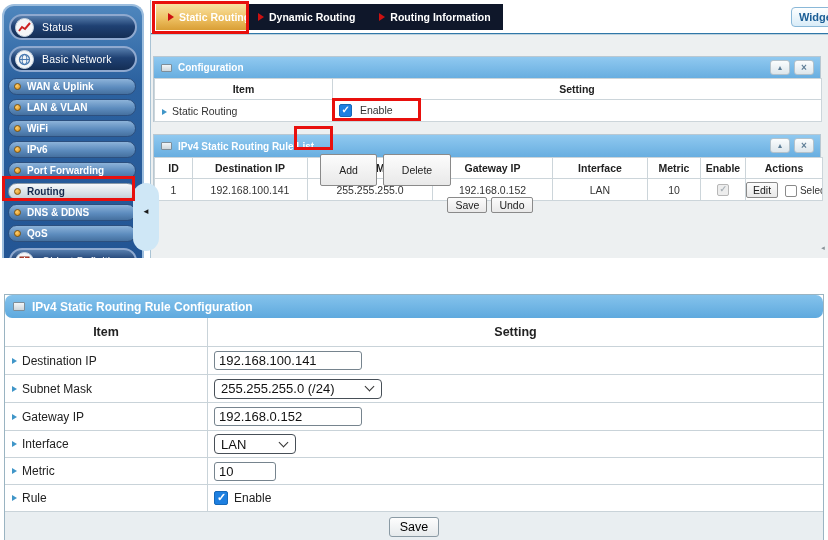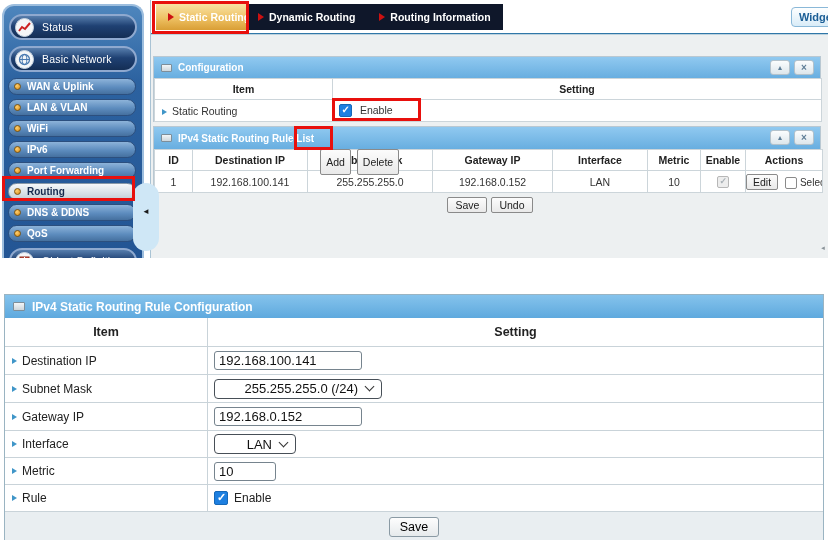--- a/index.html
+++ b/index.html
@@ -75,48 +75,48 @@
         position:relative; vertical-align:middle; cursor:pointer; }
   .cb::after { content:"✓"; position:absolute; left:1.5px; top:-1px; color:#fff; font-size:10px; font-weight:bold; }
   .cb-gray { display:inline-block; width:12px; height:12px; border-radius:2px; background:#ededed; border:1px solid #b7b7b7;
              position:relative; vertical-align:middle; }
   .cb-gray::after { content:"✓"; position:absolute; left:1.5px; top:-1px; color:#a8b0b6; font-size:9px; font-weight:bold; }
   .cb-empty { display:inline-block; width:12px; height:12px; border-radius:2px; background:#fff; border:1px solid #8a8a8a;
               vertical-align:middle; cursor:pointer; }
 
   .btn { background:linear-gradient(180deg,#fcfcfc,#e9e9e9); border:1px solid #8a8a8a; border-radius:2px;
          font-size:10.5px; color:#222; padding:1px 7px; cursor:pointer; }
-  .head-btn { height:26px; padding:0 5px; margin-left:6px;margin-top:48px; }
+  .head-btn { height:32px; padding:0 18px; margin-left:6px;margin-top:48px; }
 
   .save-undo { position:absolute; left:0; top:197px; width:678px; display:flex; justify-content:center; gap:4px; }
   .save-undo .btn { height:16px; }
 
   .resize-mark { position:absolute; left:669px; top:245px; width:5px; height:7px; color:#8a9298; font-size:6px; }
 
   
   .hl { position:absolute; border:3px solid #e8100d; pointer-events:none; z-index:9; }
 
   
   .bottom-panel { position:absolute; left:4px; top:294px; width:820px; height:246px;
                   background:#fff; border:1px solid #9ab4c2; }
-  .bp-head { height:23px; background:linear-gradient(180deg,#85c3ec 0%,#5ea9de 100%); display:flex; align-items:center; }
+  .bp-head { height:23px; background:linear-gradient(180deg,#85c3ec 0%,#5ea9de 100%); display:flex; align-items:center;border-radius:7px; }
   .bp-head .panel-ico { width:12px; height:9px; margin:0 7px 0 8px; }
   .bp-title { color:#fff; font-size:12px; font-weight:bold; }
   .bp-grid { position:relative; width:818px; }
   .bp-row { display:flex; border-bottom:1px solid #c9d3d9; background:#fff; }
   .bp-item { width:203px; border-right:1px solid #c9d3d9; display:flex; align-items:center; }
   .bp-setting { flex:1; display:flex; align-items:center; padding-left:6px; }
   .bp-header-row { height:29px; }
   .bp-header-row .bp-item, .bp-header-row .bp-setting { justify-content:center; font-size:12.5px; font-weight:bold; color:#222; padding-left:0; }
   .bp-field-row { height:28px; }
   .bp-label { font-size:12px; color:#222; }
   .bp-input { height:19px; border:1px solid #76848e; border-radius:3px; font-size:13px; color:#111; padding:0 4px; background:#fff; }
   .w-ip { width:148px; } .w-metric { width:62px; }
   .fake-select { height:20px; border:1.5px solid #474f57; border-radius:4px; background:#fff; display:flex;
-                 align-items:center; font-size:13px; color:#111; padding:0 6px; cursor:pointer;text-align:right; }
+                 align-items:center; font-size:13px; color:#111; padding:0 6px; cursor:pointer; }
   .fs-mask { width:168px; } .fs-if { width:82px; }
   .fake-select .fs-text { flex:1; white-space:nowrap; }
   .chev { width:7px; height:7px; border-right:1.8px solid #333; border-bottom:1.8px solid #333;
           transform:rotate(45deg); margin:-4px 2px 0 8px; flex:0 0 auto; }
   .bp-footer { height:29px; background:#e9eef1; display:flex; align-items:center; justify-content:center; }
   .bp-save { height:20px; font-size:12.5px; padding:0 10px; border-radius:3px; border:1px solid #8a9aa4;
              background:linear-gradient(180deg,#fdfdfd,#e6eaec); cursor:pointer; }
   .rule-cb-label { font-size:12px; color:#222; margin-left:6px; }
   .cb-big { width:14px; height:14px; }
   .cb-big::after { font-size:11px; left:2px; top:-1px; }
@@ -234,21 +234,21 @@
             <td><span class="row-arrow"></span><span>Static Routing</span></td>
             <td style="padding-left:6px">
               <span class="cb"></span>
               <span style="margin-left:5px">Enable</span>
             </td>
           </tr>
         </tbody>
           </table>
       </div>
 
-      <div class="panel" style="top:126px;height:66px">
+      <div class="panel" style="top:134px;height:66px">
         <div class="panel-head" style="height:22px">
           <span class="panel-ico"></span>
           <span class="panel-title">IPv4 Static Routing Rule List</span>
           <button class="btn head-btn">Add</button>
           <button class="btn head-btn">Delete</button>
           <button class="win-btn win-collapse" style="top:3px">▴</button>
           <button class="win-btn win-close" style="top:3px">×</button>
         </div>
         <table>
           <tbody>

